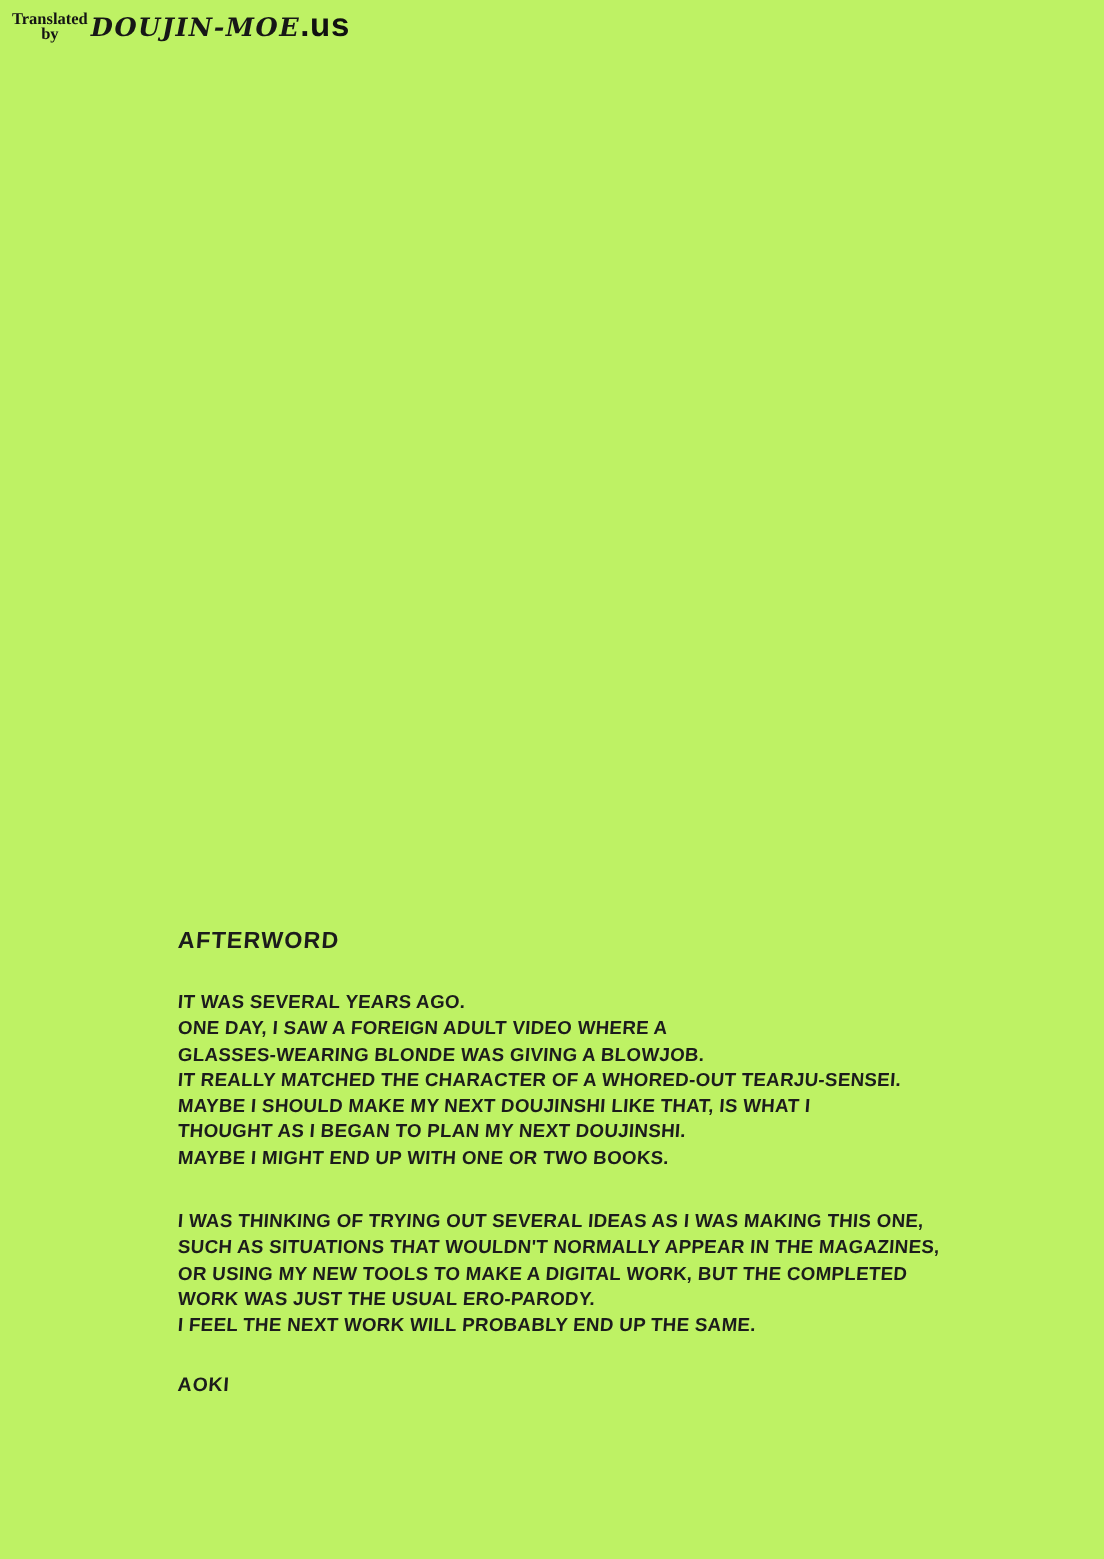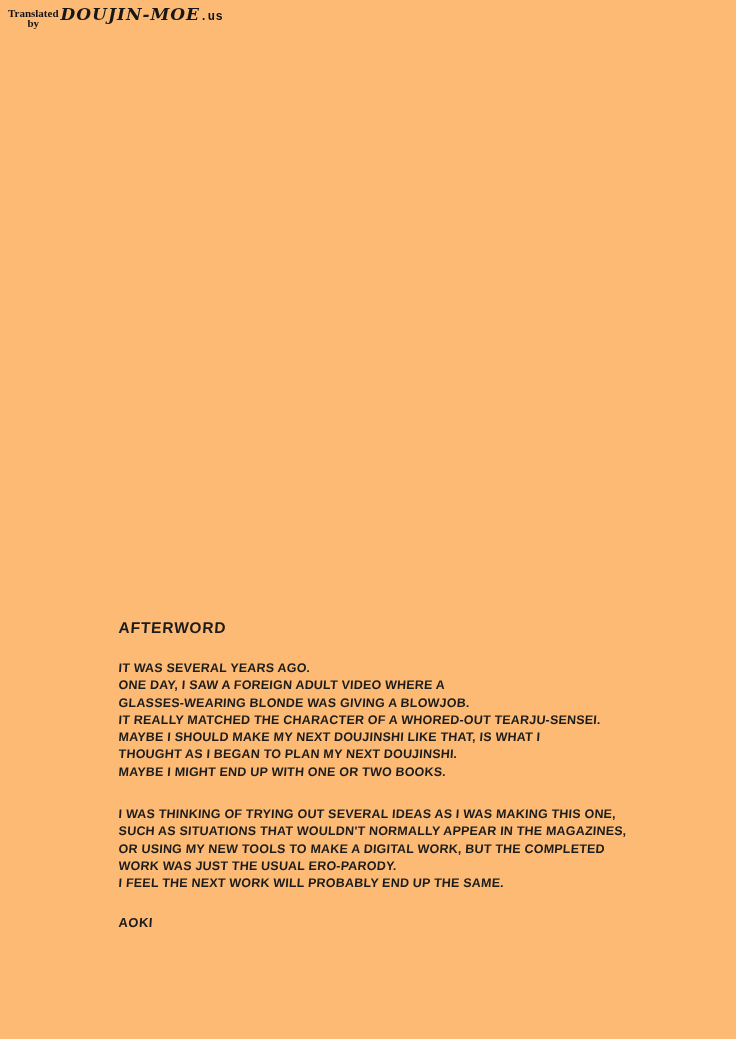--- a/index.html
+++ b/index.html
@@ -4,21 +4,21 @@
 <style>
   html, body {
     margin: 0;
     padding: 0;
     background: #ffffff;
   }
   .page {
     position: relative;
     width: 736px;
     height: 1039px;
-    background: #fdba74;
+    background: #bef264;
     overflow: hidden;
     font-family: "Liberation Sans", sans-serif;
   }
 
   
   .watermark {
     position: absolute;
     top: 4px;
     left: 8px;
     display: flex;
@@ -42,23 +42,23 @@
   }
   .logo-main {
     font-family: "DejaVu Serif", serif;
     font-style: italic;
     font-weight: bold;
     font-size: 17px;
     letter-spacing: 1px;
     color: #171717;
   }
   .logo-suffix {
-    font-family: Liberation Mono, monospace;
+    font-family: Liberation Sans, sans-serif;
     font-weight: bold;
-    font-size: 12px;
+    font-size: 22px;
     letter-spacing: 0.5px;
     color: #111;
   }
 
   
   .afterword {
     position: absolute;
     left: 118px;
     top: 0;
     width: 560px;

